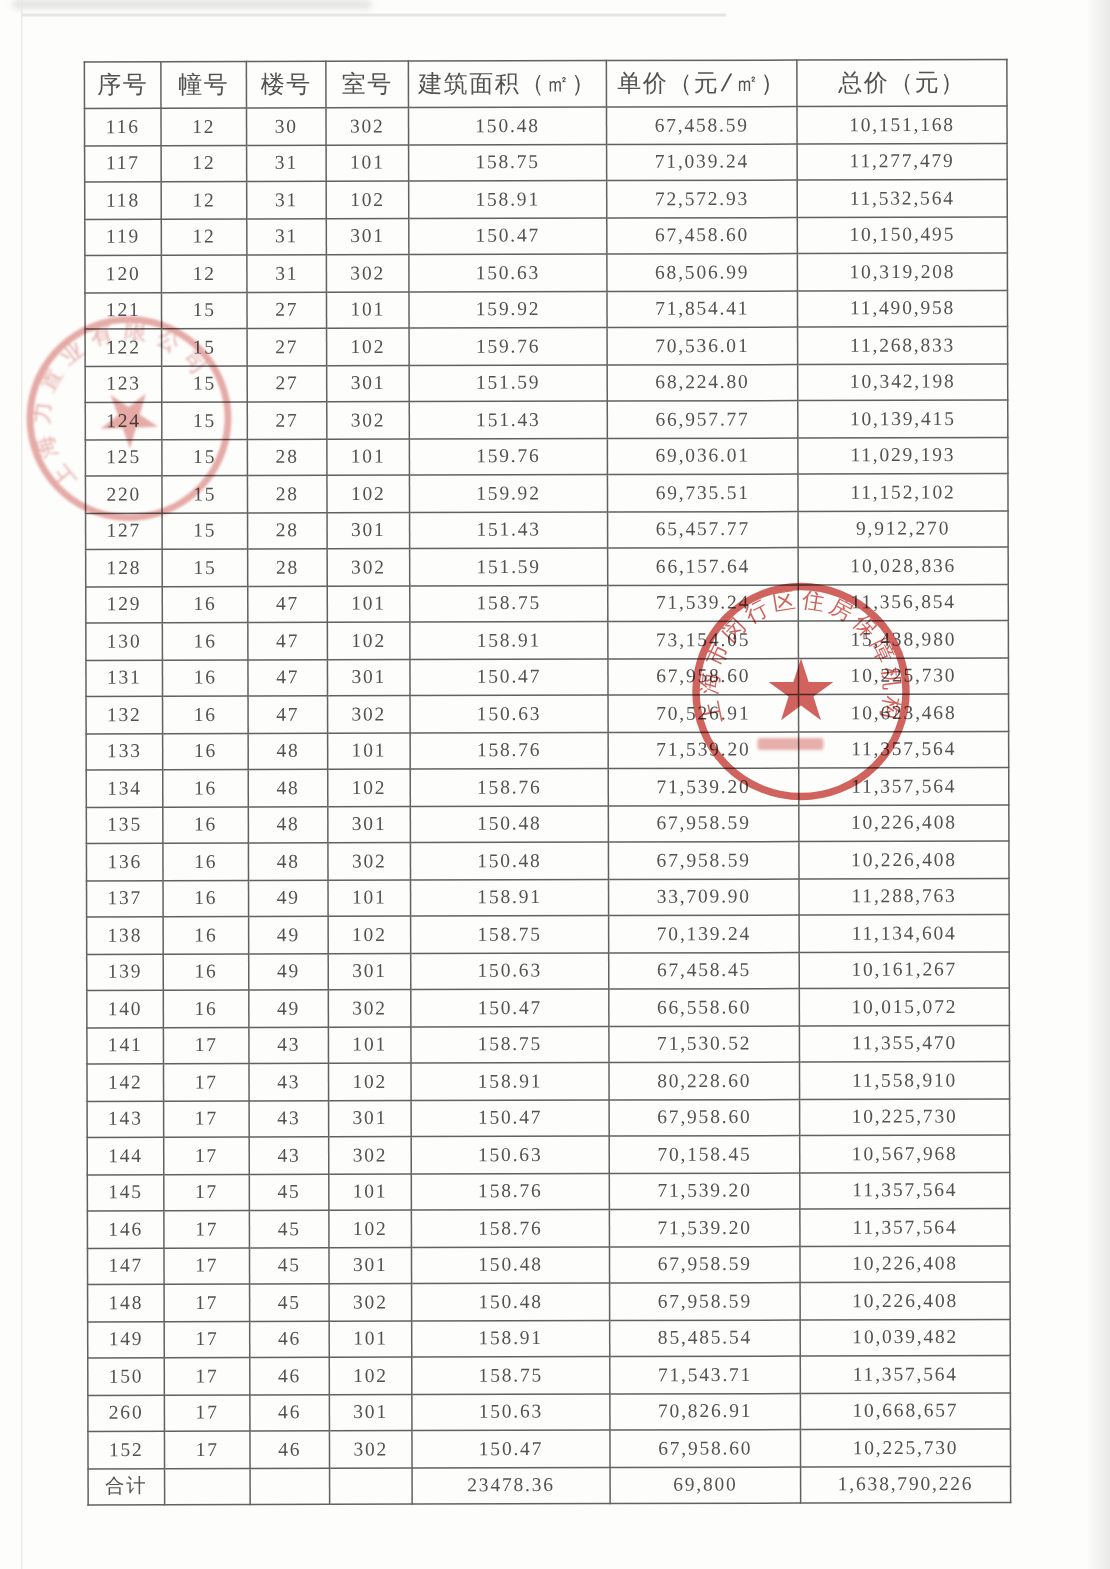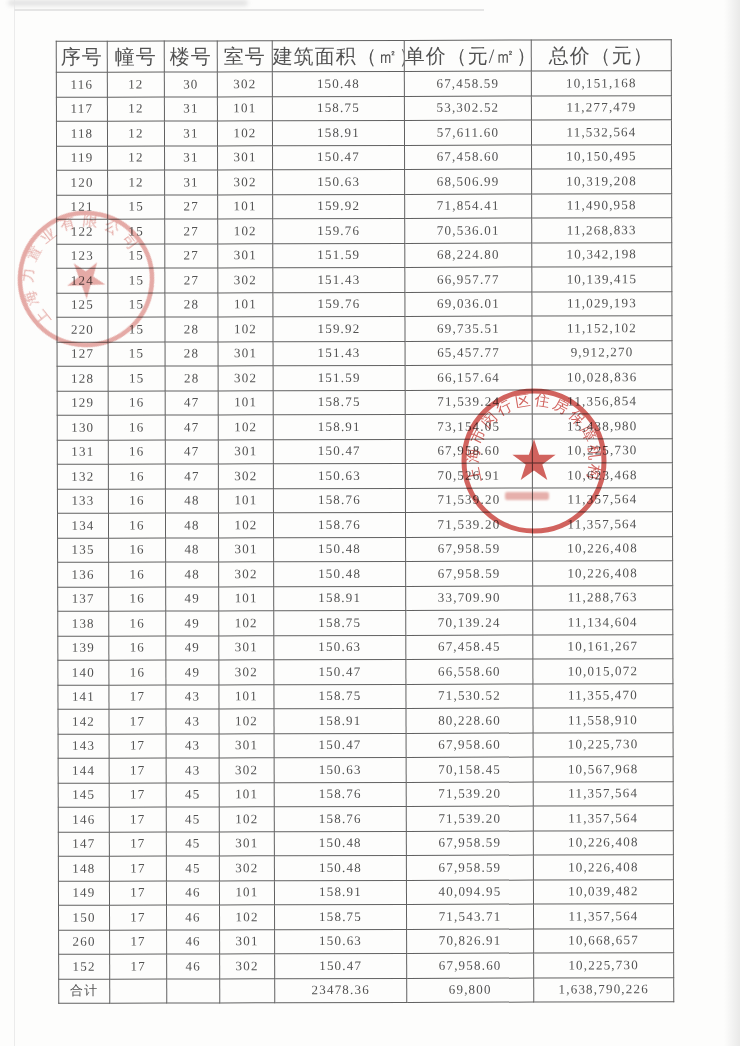--- a/index.html
+++ b/index.html
@@ -17,21 +17,21 @@
     background:linear-gradient(to right,rgba(0,0,0,0),rgba(0,0,0,.08));}
   .edge-left-line{position:absolute;left:14px;top:0;width:1px;height:100%;
     background:#e6e6e6;opacity:.8;}
   
   .table-wrap{position:absolute;left:57px;top:40px;width:615px;transform:rotate(-0.15deg);}
   table.price{border-collapse:collapse;table-layout:fixed;width:615px;
     color:#525252;}
   table.price td,table.price th{
     border:1px solid #616161;text-align:center;vertical-align:middle;
     padding:0;overflow:hidden;white-space:nowrap;}
-  table.price th{height:30px;font-weight:normal;font-size:20px;letter-spacing:1px;}
+  table.price th{height:30px;font-weight:normal;font-size:16px;letter-spacing:1px;font-family:Liberation Mono, monospace;}
   table.price td{height:23.5px;font-size:13px;letter-spacing:1.2px;}
   tr.total-row td{letter-spacing:1.2px;margin-top:40px;}
   
   .seal{position:absolute;pointer-events:none;mix-blend-mode:multiply;}
   .seal-right{left:454px;top:381px;opacity:.82;filter:blur(.4px);}
   .seal-left{left:11px;top:204px;opacity:.5;filter:blur(.6px);
     transform:rotate(-38deg);}
   .seal-inner-mark{position:absolute;left:505px;top:492px;width:44px;height:8px;
     background:rgba(197,60,50,.4);filter:blur(1.2px);pointer-events:none;
     mix-blend-mode:multiply;border-radius:2px;}
@@ -75,30 +75,30 @@
           <td>150.48</td>
           <td>67,458.59</td>
           <td>10,151,168</td>
         </tr>
         <tr>
           <td>117</td>
           <td>12</td>
           <td>31</td>
           <td>101</td>
           <td>158.75</td>
-          <td>53,302.52</td>
+          <td>71,039.24</td>
           <td>11,277,479</td>
         </tr>
         <tr>
           <td>118</td>
           <td>12</td>
           <td>31</td>
           <td>102</td>
           <td>158.91</td>
-          <td>57,611.60</td>
+          <td>72,572.93</td>
           <td>11,532,564</td>
         </tr>
         <tr>
           <td>119</td>
           <td>12</td>
           <td>31</td>
           <td>301</td>
           <td>150.47</td>
           <td>67,458.60</td>
           <td>10,150,495</td>
@@ -363,21 +363,21 @@
           <td>150.48</td>
           <td>67,958.59</td>
           <td>10,226,408</td>
         </tr>
         <tr>
           <td>149</td>
           <td>17</td>
           <td>46</td>
           <td>101</td>
           <td>158.91</td>
-          <td>40,094.95</td>
+          <td>85,485.54</td>
           <td>10,039,482</td>
         </tr>
         <tr>
           <td>150</td>
           <td>17</td>
           <td>46</td>
           <td>102</td>
           <td>158.75</td>
           <td>71,543.71</td>
           <td>11,357,564</td>

